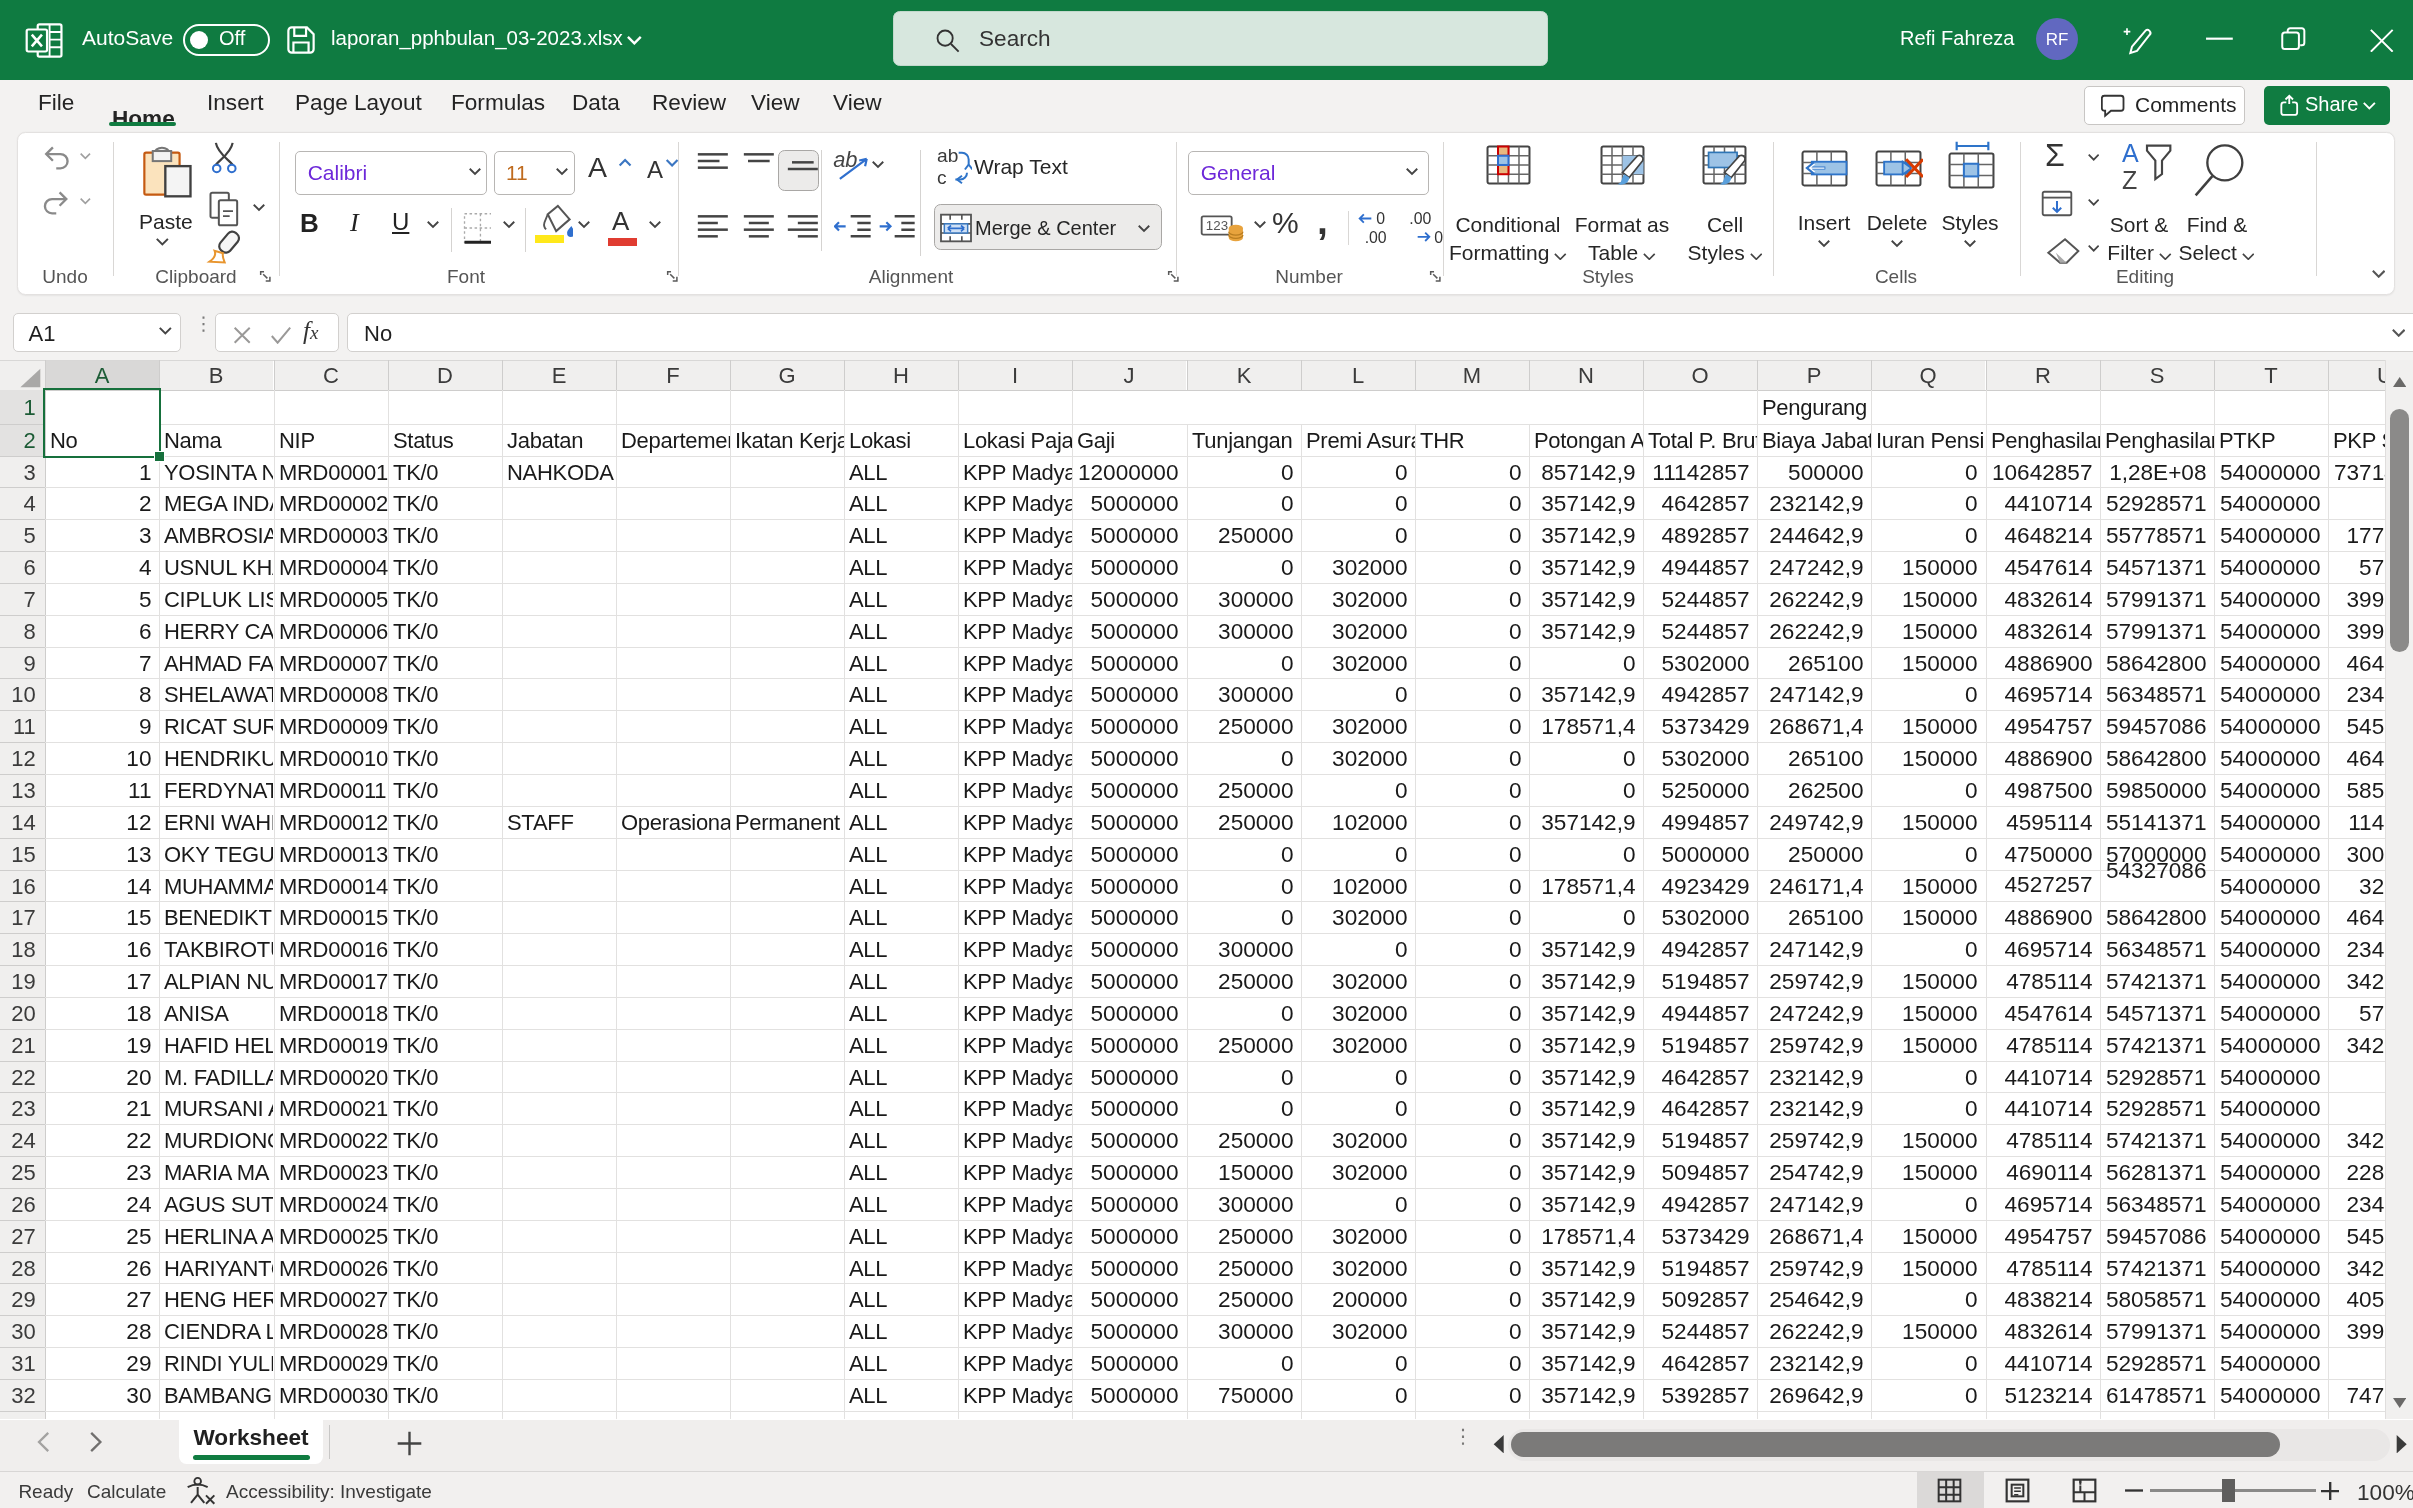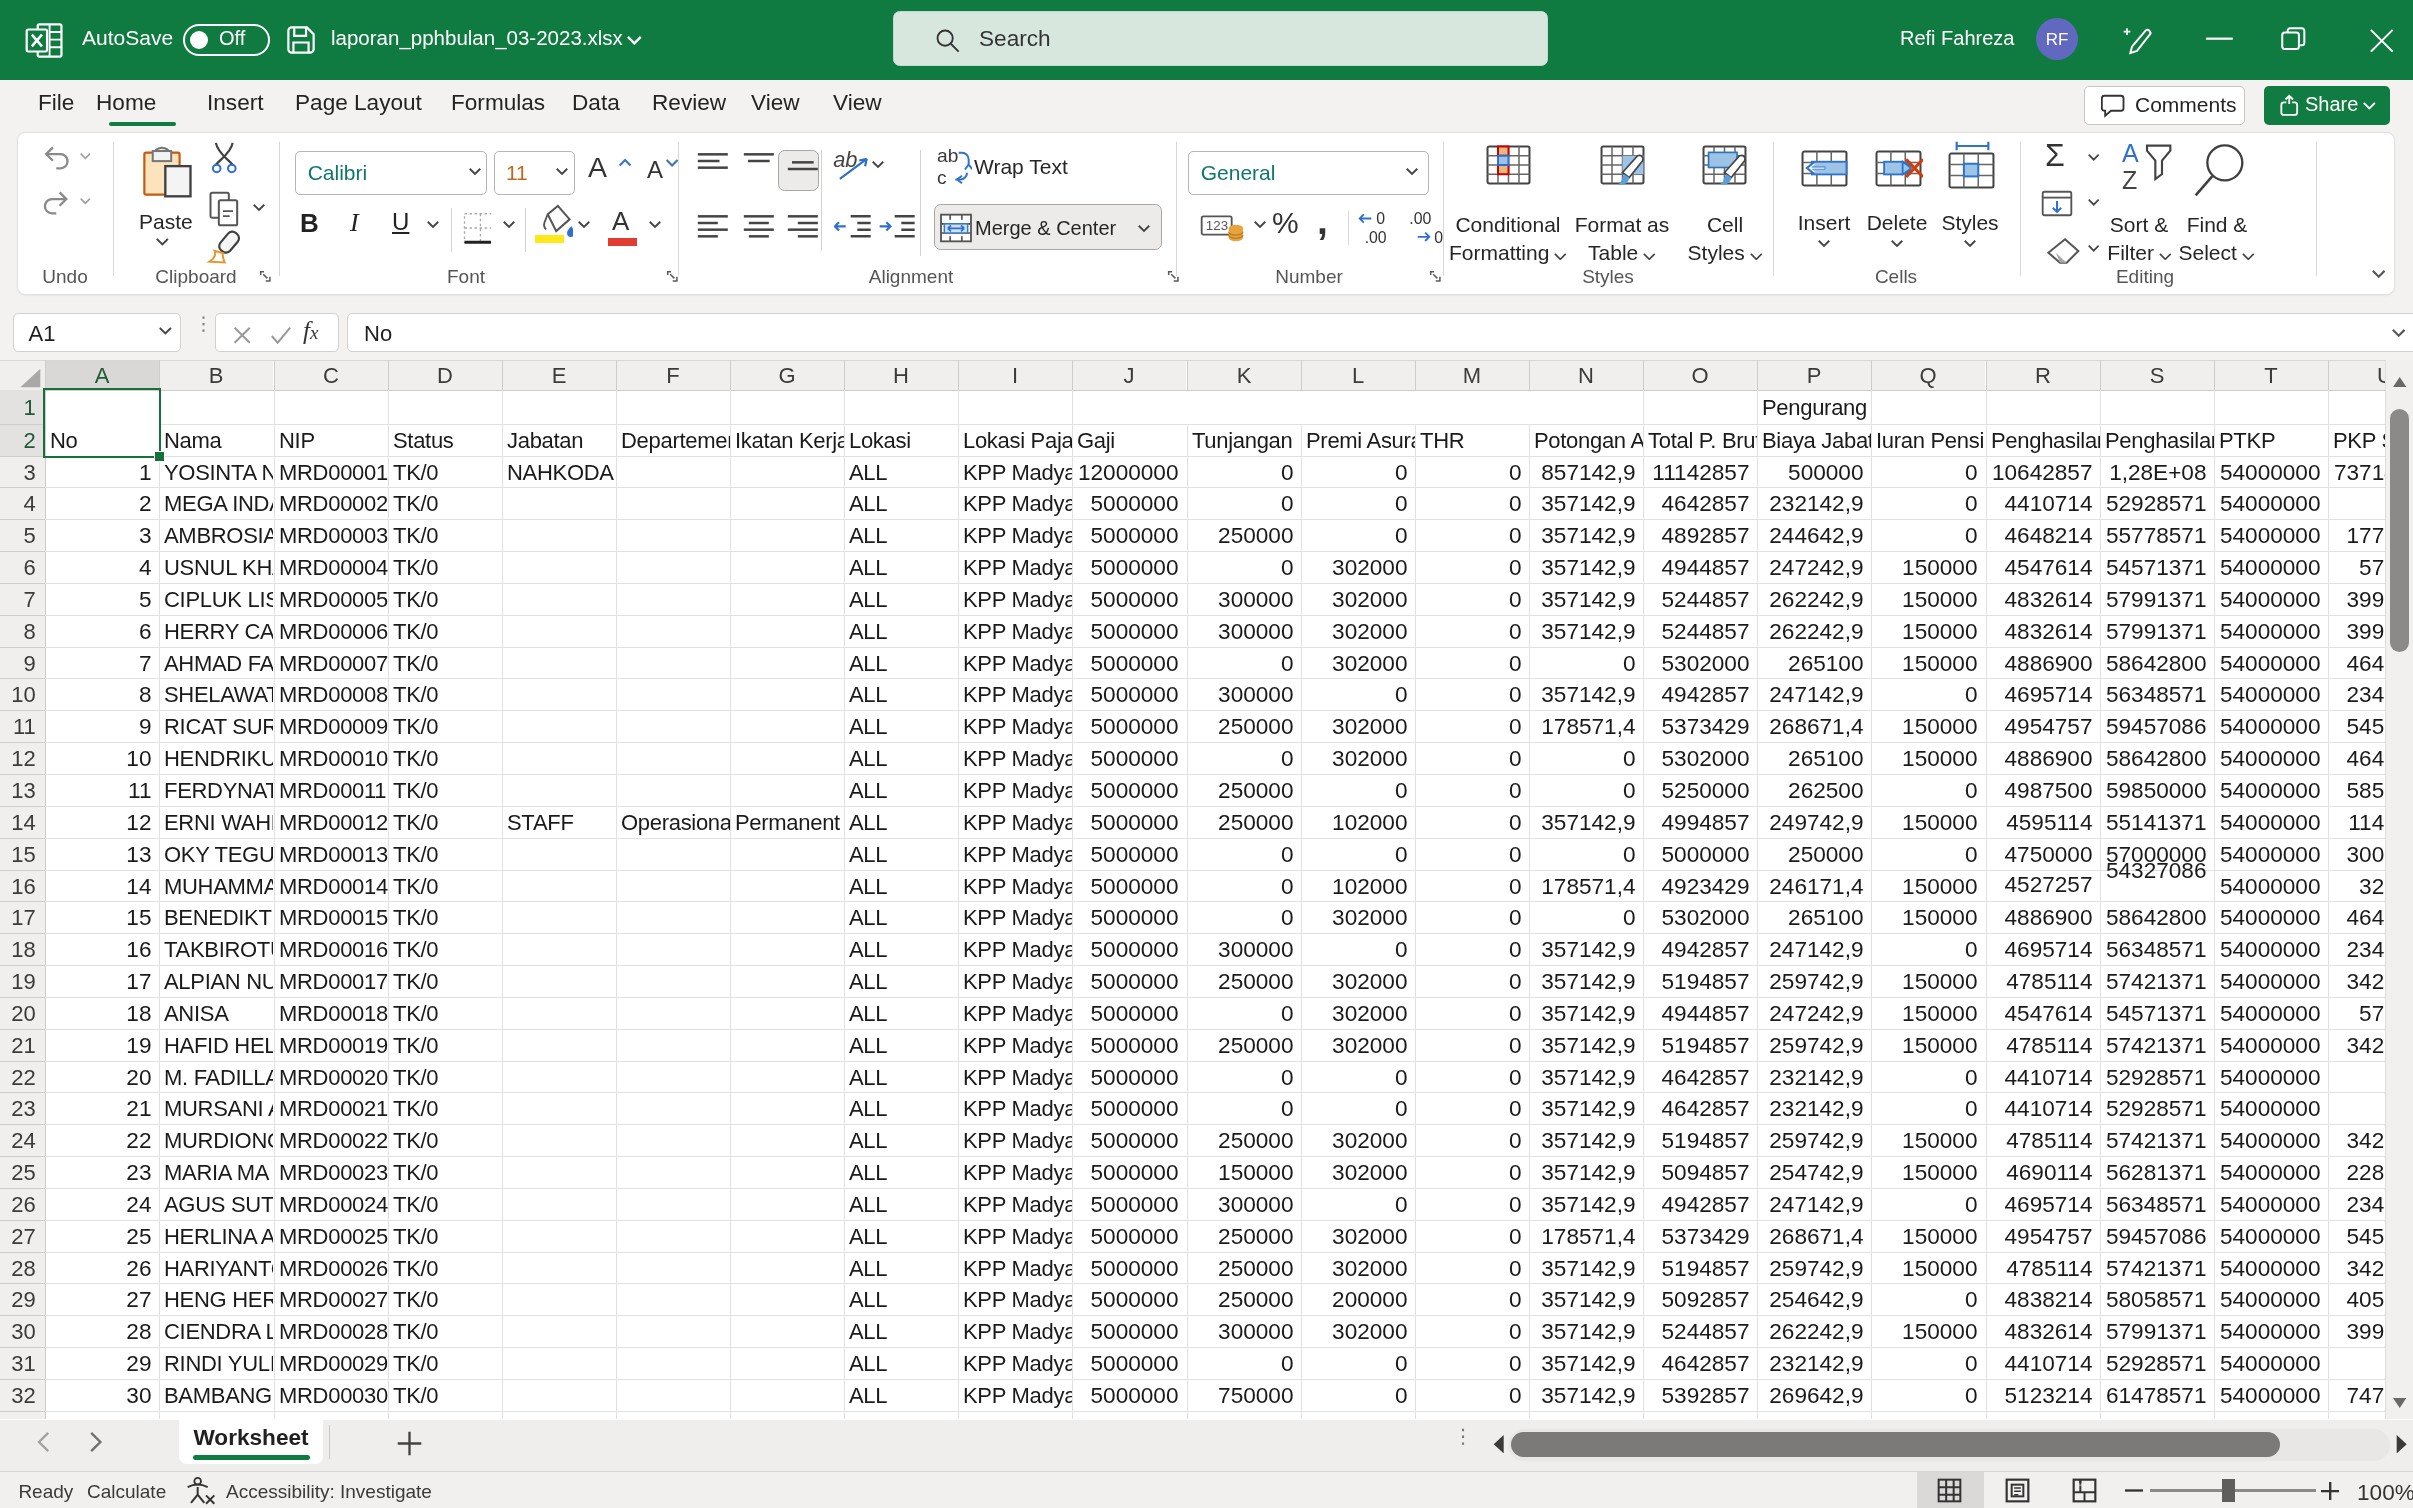--- a/index.html
+++ b/index.html
@@ -11,21 +11,21 @@
  border-radius:6.7px;border:0.8px solid #c2d8cc}
 
 #tabrow{position:absolute;left:0;top:80px;width:2413px;height:50px;background:#f3f2f1}
 .tab{position:absolute;top:0;height:44px;line-height:45px;font-size:22.6px;color:#242424}
 
 #ribbon{position:absolute;left:0;top:130px;width:2413px;height:167px;background:#f3f2f1}
 #panel2{position:absolute;left:17px;top:132px;width:2378px;height:163px;background:#fff;
  border:0.8px solid #e3e1e0;border-radius:8.4px;box-shadow:0 0.8px 1.7px rgba(0,0,0,.06)}
 .gsep{position:absolute;top:11.7px;height:134px;width:0.8px;background:#d9d7d5}
 .glabel{position:absolute;top:136px;font-size:19px;color:#555;text-align:center;width:168px;margin-left:-84px}
-.combo{position:absolute;background:#fff;border:1.2px solid #b8b6b4;border-radius:5px;font-size:21px;color:#0f766e}
+.combo{position:absolute;background:#fff;border:1.2px solid #b8b6b4;border-radius:5px;font-size:21px;color:#6d28d9}
 .icb{font-size:21px;color:#262626}
 
 #fbar{position:absolute;left:0;top:297px;width:2413px;height:64px;background:#f3f2f1}
 .fbox{position:absolute;top:16px;height:39px;background:#fff;border:0.8px solid #d2d0ce;border-radius:5px}
 
 #grid{position:absolute;left:0;top:360px;width:2385px;height:1059px;background:#fff;overflow:hidden}
 .colhdr{position:absolute;top:0;height:30px;background:#f0efee;font-size:22px;color:#3b3b3b;
  text-align:center;line-height:31px}
 .rowhdr{position:absolute;left:0;width:45px;background:#f0efee;font-size:22px;color:#3b3b3b;
  text-align:right;padding-right:9.2px}
@@ -82,21 +82,21 @@
 <svg class="abs" style="left:2281px;top:27px" width="25" height="25" viewBox="0 0 30 30">
       <rect x="1.5" y="6.5" width="20" height="20" rx="3" stroke="#fff" stroke-width="2.4" fill="none"></rect>
       <path d="M8 6 V4.5 a3 3 0 0 1 3-3 H25 a3 3 0 0 1 3 3 V19 a3 3 0 0 1-3 3 H23" stroke="#fff" stroke-width="2.4" fill="none"></path>
     </svg>
 <svg class="abs" style="left:2370px;top:28.5px" width="23.5" height="23.5" viewBox="0 0 28 28">
       <path d="M1 1 L27 27 M27 1 L1 27" stroke="#fff" stroke-width="2.4"></path>
     </svg>
 </div>
 <div id="tabrow">
 <div class="tab" style="left:38px;">File</div>
-<div class="tab" style="left:96px;font-weight:normal;">Home</div>
+<div class="tab" style="left:112px;font-weight:bold;margin-top:16px;">Home</div>
 <div class="tab" style="left:207px;">Insert</div>
 <div class="tab" style="left:295px;">Page Layout</div>
 <div class="tab" style="left:451px;">Formulas</div>
 <div class="tab" style="left:572px;">Data</div>
 <div class="tab" style="left:652px;">Review</div>
 <div class="tab" style="left:751px;">View</div>
 <div class="tab" style="left:833px;">View</div>
 <div class="abs" style="left:109px;top:42px;width:67px;height:4.2px;background:#107C41;border-radius:2.5px"></div>
 <div class="abs" style="left:2084px;top:5.9px;width:161px;height:39px;background:#fff;border:0.8px solid #c8c6c4;border-radius:5px"></div>
 <svg class="abs" style="left:2101px;top:14.2px" width="25" height="23.5" viewBox="0 0 30 28">

